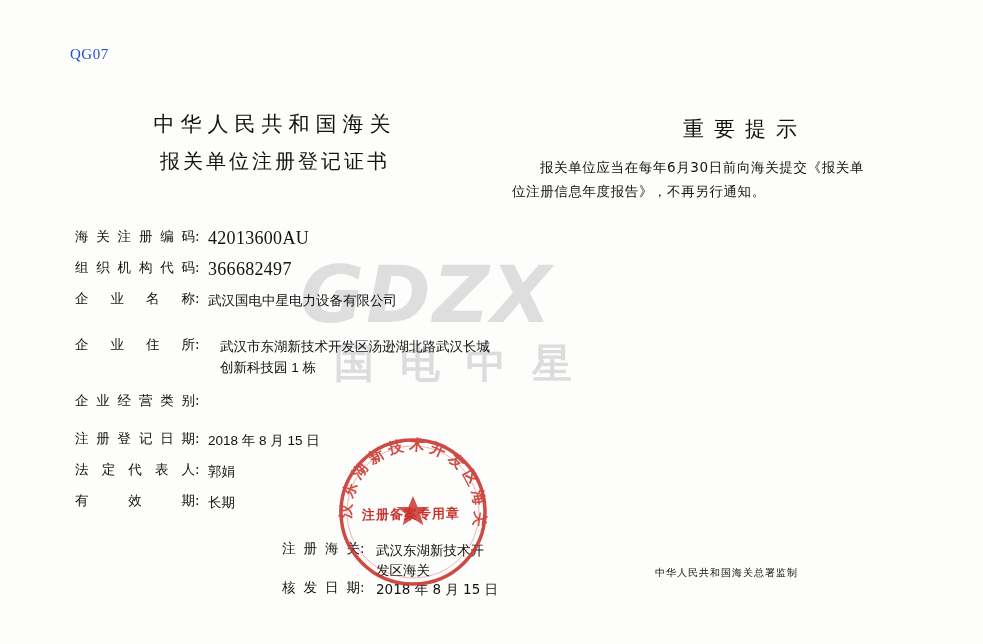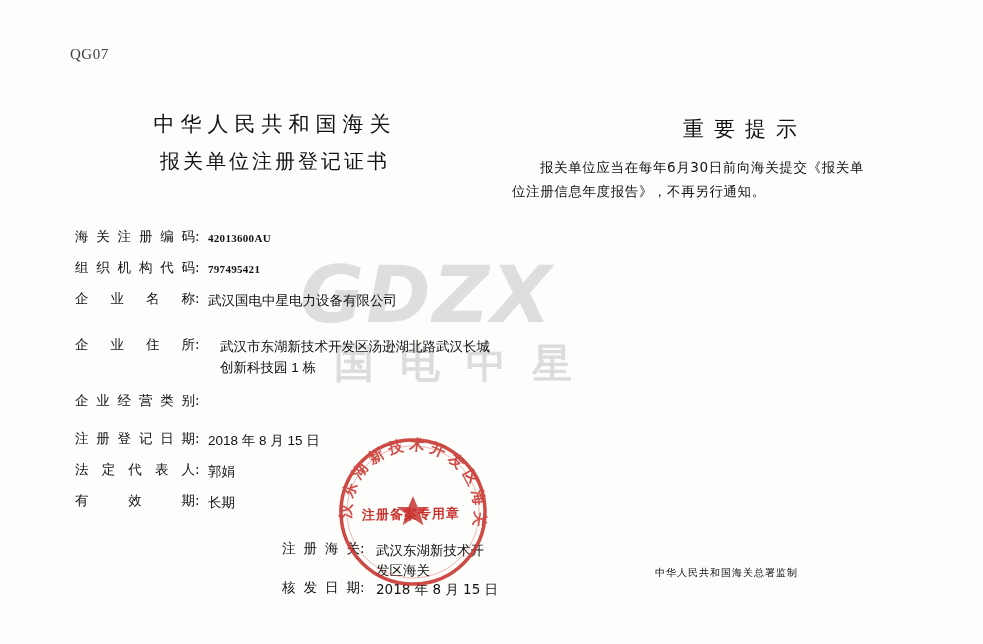--- a/index.html
+++ b/index.html
@@ -62,21 +62,21 @@
     z-index: 3;
   }
 
   .form-code {
     position: absolute;
     left: 70px;
     top: 46px;
     font-family: "Liberation Serif", serif;
     font-size: 15px;
     letter-spacing: 0.5px;
-    color: #404040;
+    color: #1d4ed8;
     text-align: center;
   }
 
   
   .title-block {
     position: absolute;
     left: 75px;
     top: 110px;
     width: 400px;
     text-align: center;
@@ -128,23 +128,22 @@
   .field-value {
     position: absolute;
     left: 133px;
     font-family: Liberation Sans, sans-serif;
     font-size: 13.5px;
     color: #111;
     line-height: 21px;
   }
   .field-value.mono {
     font-family: "Liberation Serif", serif;
-    font-size: 11px;
+    font-size: 18px;
     letter-spacing: 0.3px;
-    font-weight: bold;
   }
   .row-gap-lg { min-height: 46px; }
   .row-gap-md { min-height: 38px; }
   .row-two-line { min-height: 56px; }
 
   
   .bottom-fields {
     position: absolute;
     left: 282px;
     top: 540px;
@@ -265,21 +264,21 @@
 
       <div class="field-row">
         <span class="field-label">海关注册编码</span>
         <span class="field-colon">:</span>
         <span class="field-value mono">42013600AU</span>
       </div>
 
       <div class="field-row">
         <span class="field-label">组织机构代码</span>
         <span class="field-colon">:</span>
-        <span class="field-value mono">797495421</span>
+        <span class="field-value mono">366682497</span>
       </div>
 
       <div class="field-row row-gap-lg">
         <span class="field-label">企业名称</span>
         <span class="field-colon">:</span>
         <span class="field-value">武汉国电中星电力设备有限公司</span>
       </div>
 
       <div class="field-row row-two-line">
         <span class="field-label">企业住所</span>

